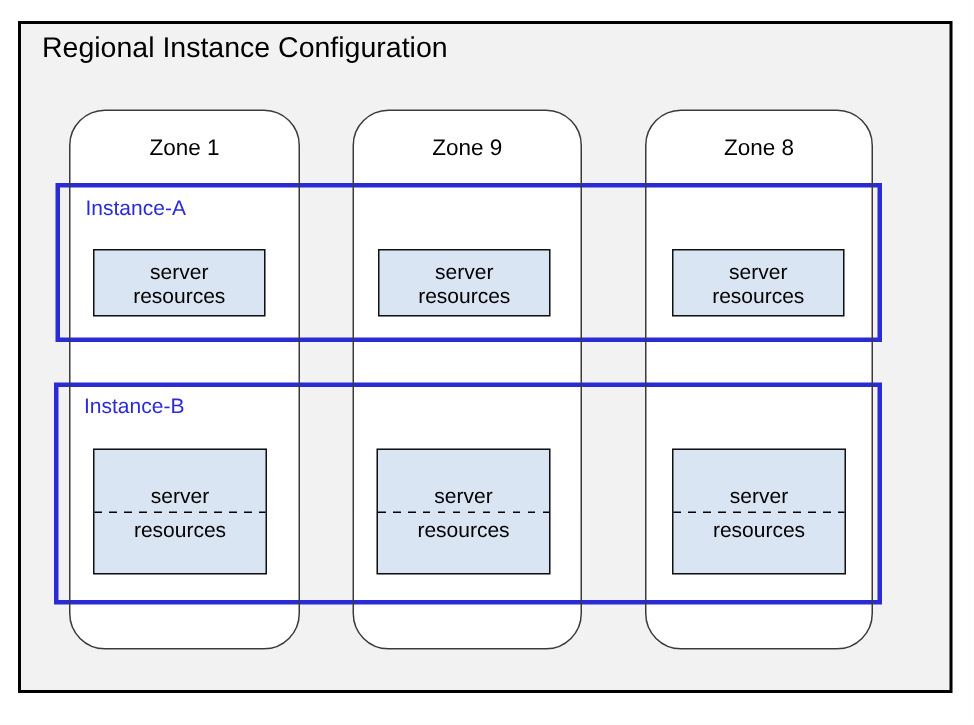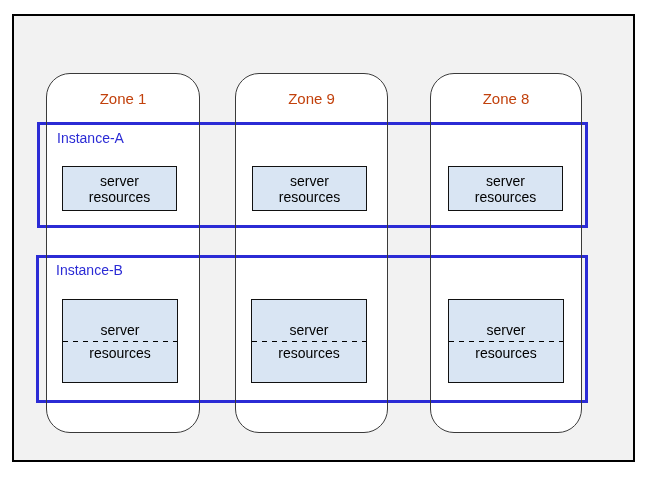--- a/index.html
+++ b/index.html
@@ -49,21 +49,21 @@
     z-index: 3;
   }
   .zone-1 { left: 46px;  width: 154px; }
   .zone-2 { left: 235px; width: 153px; }
   .zone-3 { left: 430px; width: 152px; }
 
   .zone-label {
     margin-top: 16px;
     text-align: center;
     font-size: 15px;
-    color: #c2410c;
+    color: #000000;
   }
 
   .instance {
     position: absolute;
     border: 3px solid #2b2bd5;
     background: transparent;
     z-index: 2;
   }
   .instance-a { left: 37px; top: 122px; width: 551px; height: 106px; }
   .instance-b { left: 36px; top: 255px; width: 552px; height: 148px; }
@@ -106,20 +106,21 @@
     background: repeating-linear-gradient(90deg, #000000 0 5px, transparent 5px 10px);
   }
 </style>
 </head>
 <body>
 
 <div class="canvas">
 
   <div class="frame"></div>
 
+  <div class="diagram-title">Regional Instance Configuration</div>
 
   <div class="zone-fill zone-1"></div>
   <div class="zone-fill zone-2"></div>
   <div class="zone-fill zone-3"></div>
 
   <div class="instance instance-a"></div>
   <div class="instance instance-b"></div>
 
   <div class="zone-border zone-1">
     <div class="zone-label">Zone 1</div>

